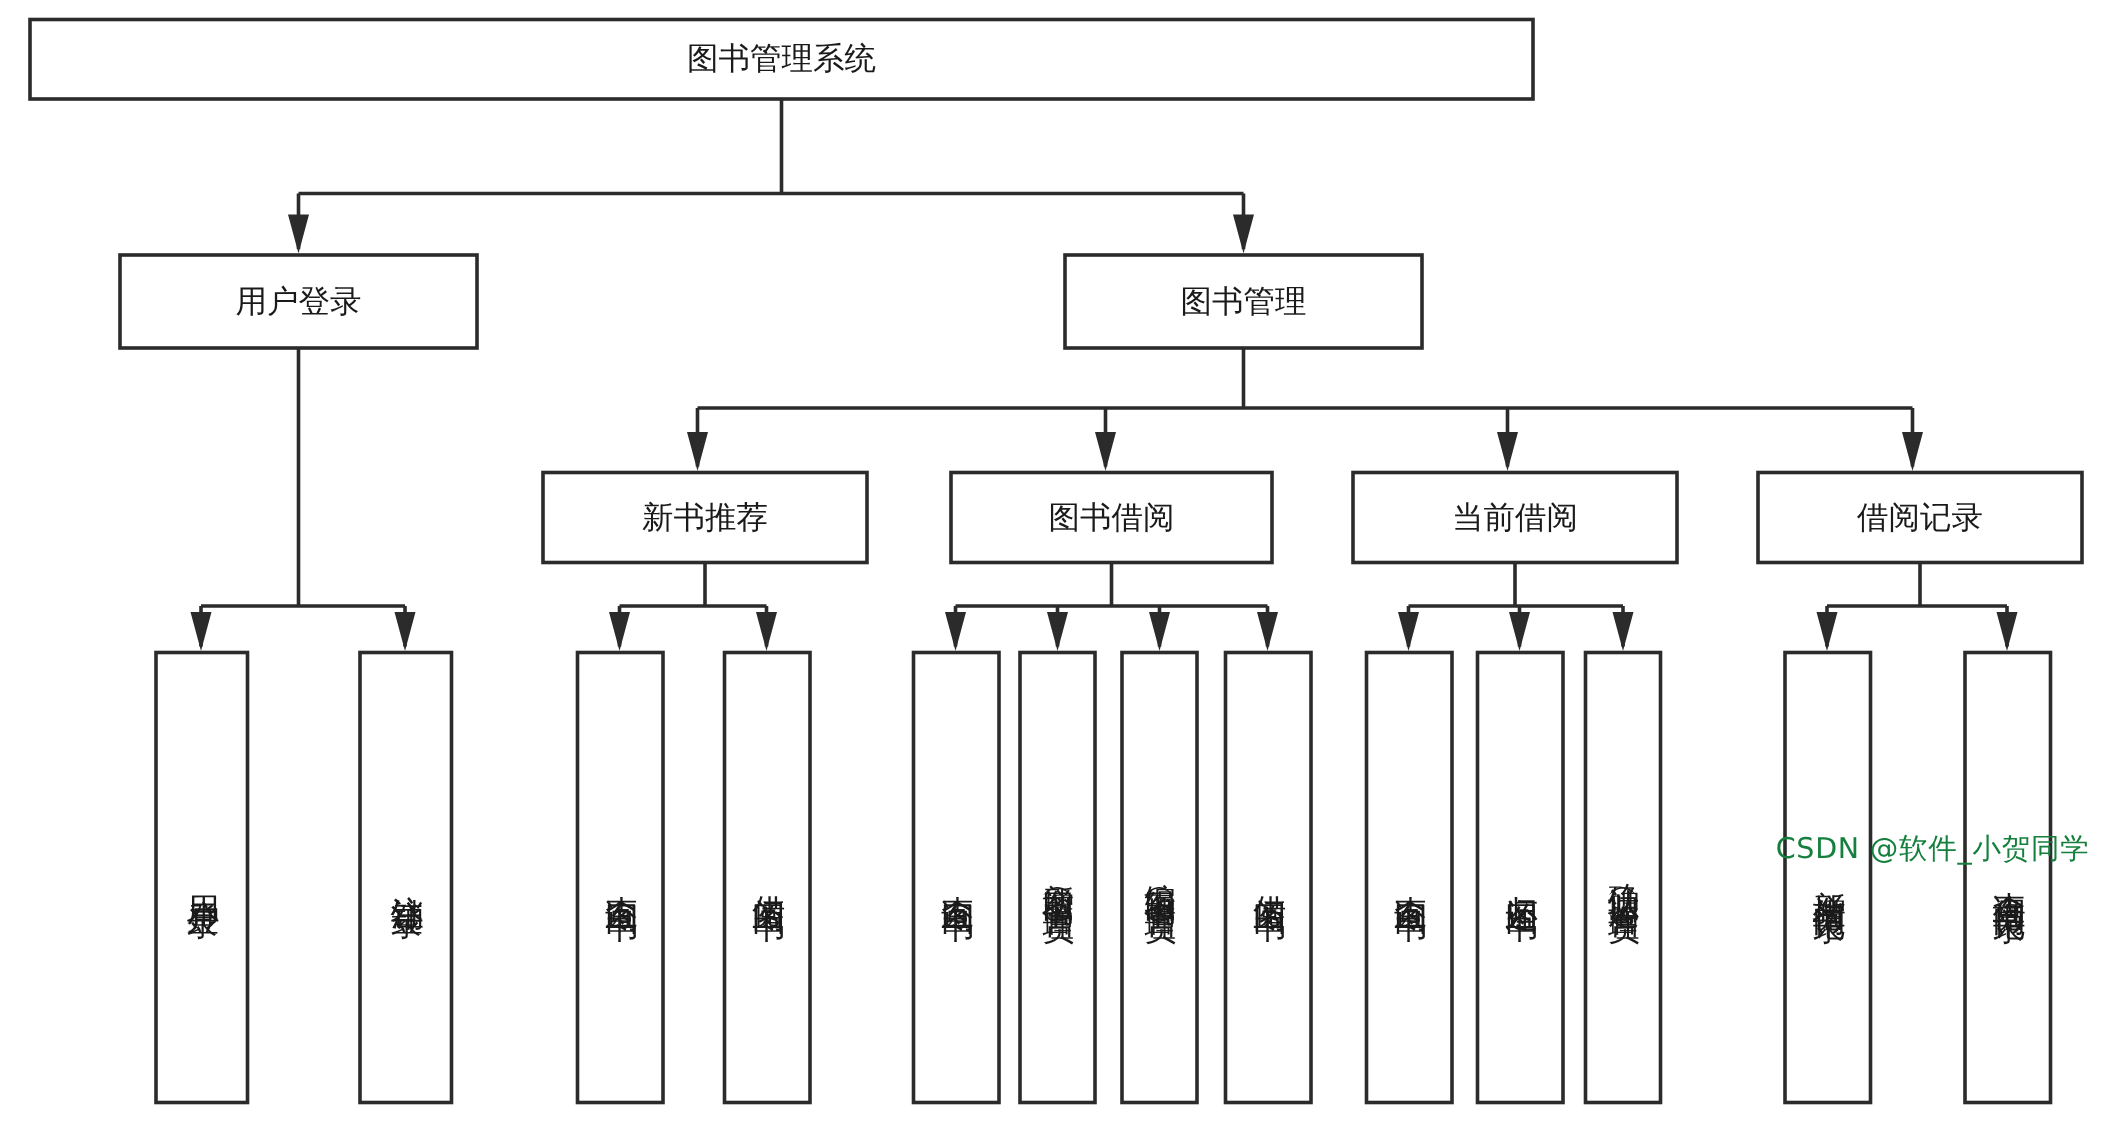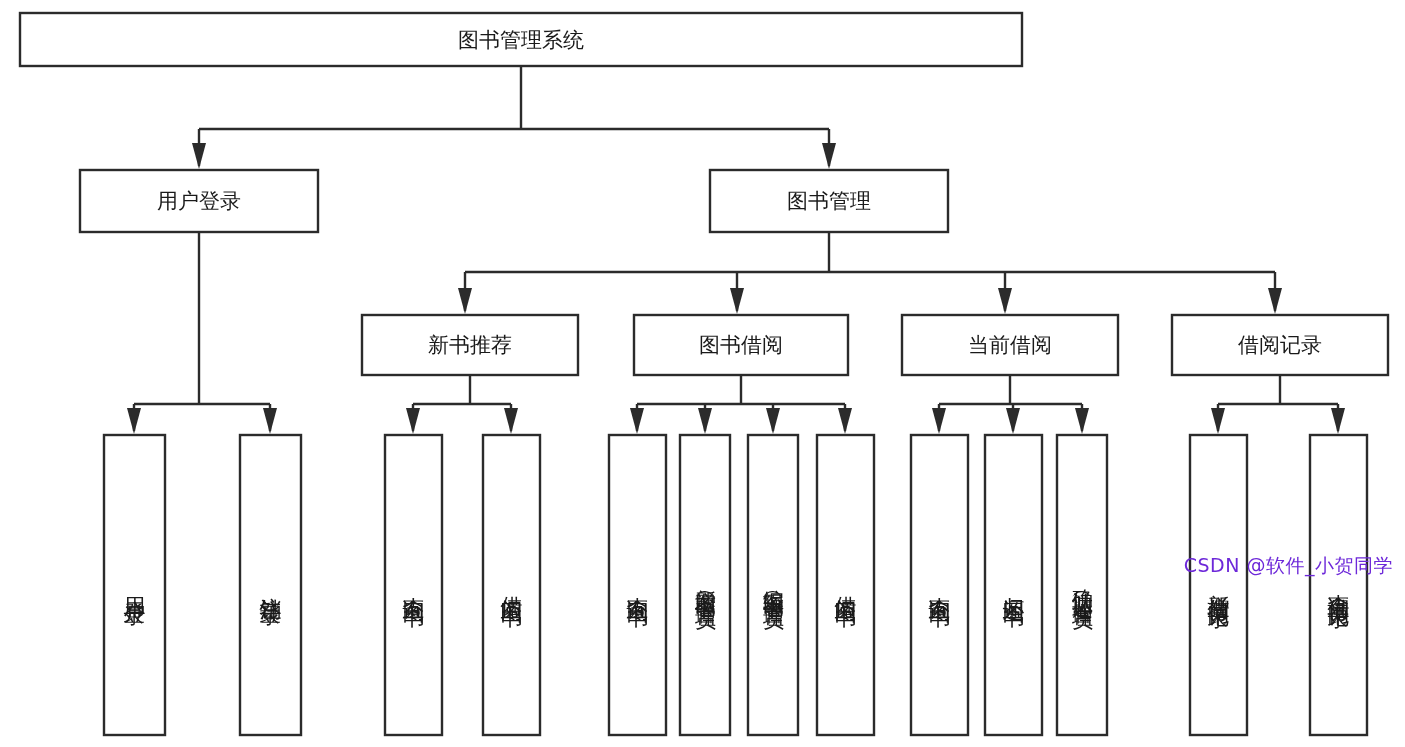--- a/index.html
+++ b/index.html
@@ -61,21 +61,21 @@
     justify-content: center;
     white-space: nowrap;
     pointer-events: none;
   }
   .watermark {
     position: absolute;
     right: 12px;
     bottom: 8px;
     font-family: "DejaVu Sans", "Liberation Sans", sans-serif;
     font-size: 19px;
-    color: #6d28d9;
+    color: #15803d;
     white-space: nowrap;
     letter-spacing: 0.5px;
   }
 </style>
 </head>
 <body>
 
 <div id="diagram-root">
 
   <svg class="flow" viewBox="0 0 1405 747" xmlns="http://www.w3.org/2000/svg">

